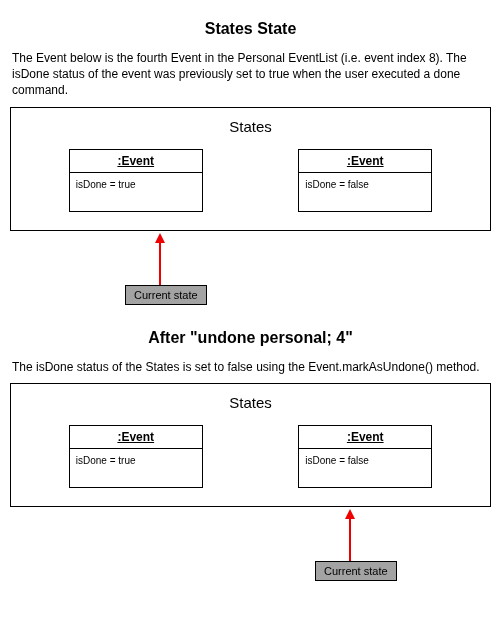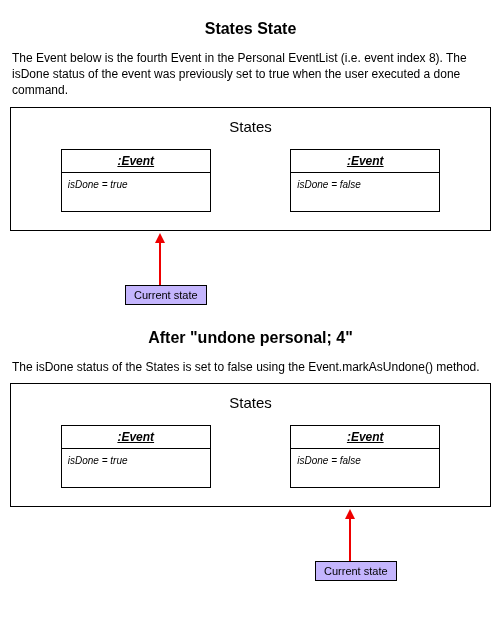--- a/index.html
+++ b/index.html
@@ -34,22 +34,21 @@
     margin: 0 0 14px 0;
   }
   .row {
     display: flex;
     justify-content: space-around;
     gap: 40px;
     padding: 0 20px;
   }
   .event-box {
     border: 1px solid #000;
-    width: 150px;
-    font-style: italic;
+    width: 134px;
   }
   .event-head {
     border-bottom: 1px solid #000;
     text-align: center;
     font-weight: bold;
     text-decoration: underline;
     padding: 4px 0;
     font-size: 12px;
   }
   .event-body {
@@ -76,21 +75,21 @@
     border-right: 5px solid transparent;
     border-bottom: 10px solid #e00;
     top: 2px;
   }
   .cs-label {
     position: absolute;
     top: 54px;
     border: 1px solid #000;
     padding: 3px 8px;
     font-size: 11px;
-    background: #c4b5fd;
+    background: #a3a3a3;
     white-space: nowrap;
   }
 </style>
 </head>
 <body>
 
 <div class="section-title">States State</div>
 <div class="desc">The Event below is the fourth Event in the Personal EventList (i.e. event index 8). The isDone status of the event was previously set to true when the user executed a done command.</div>
 
 <div class="states-box">

